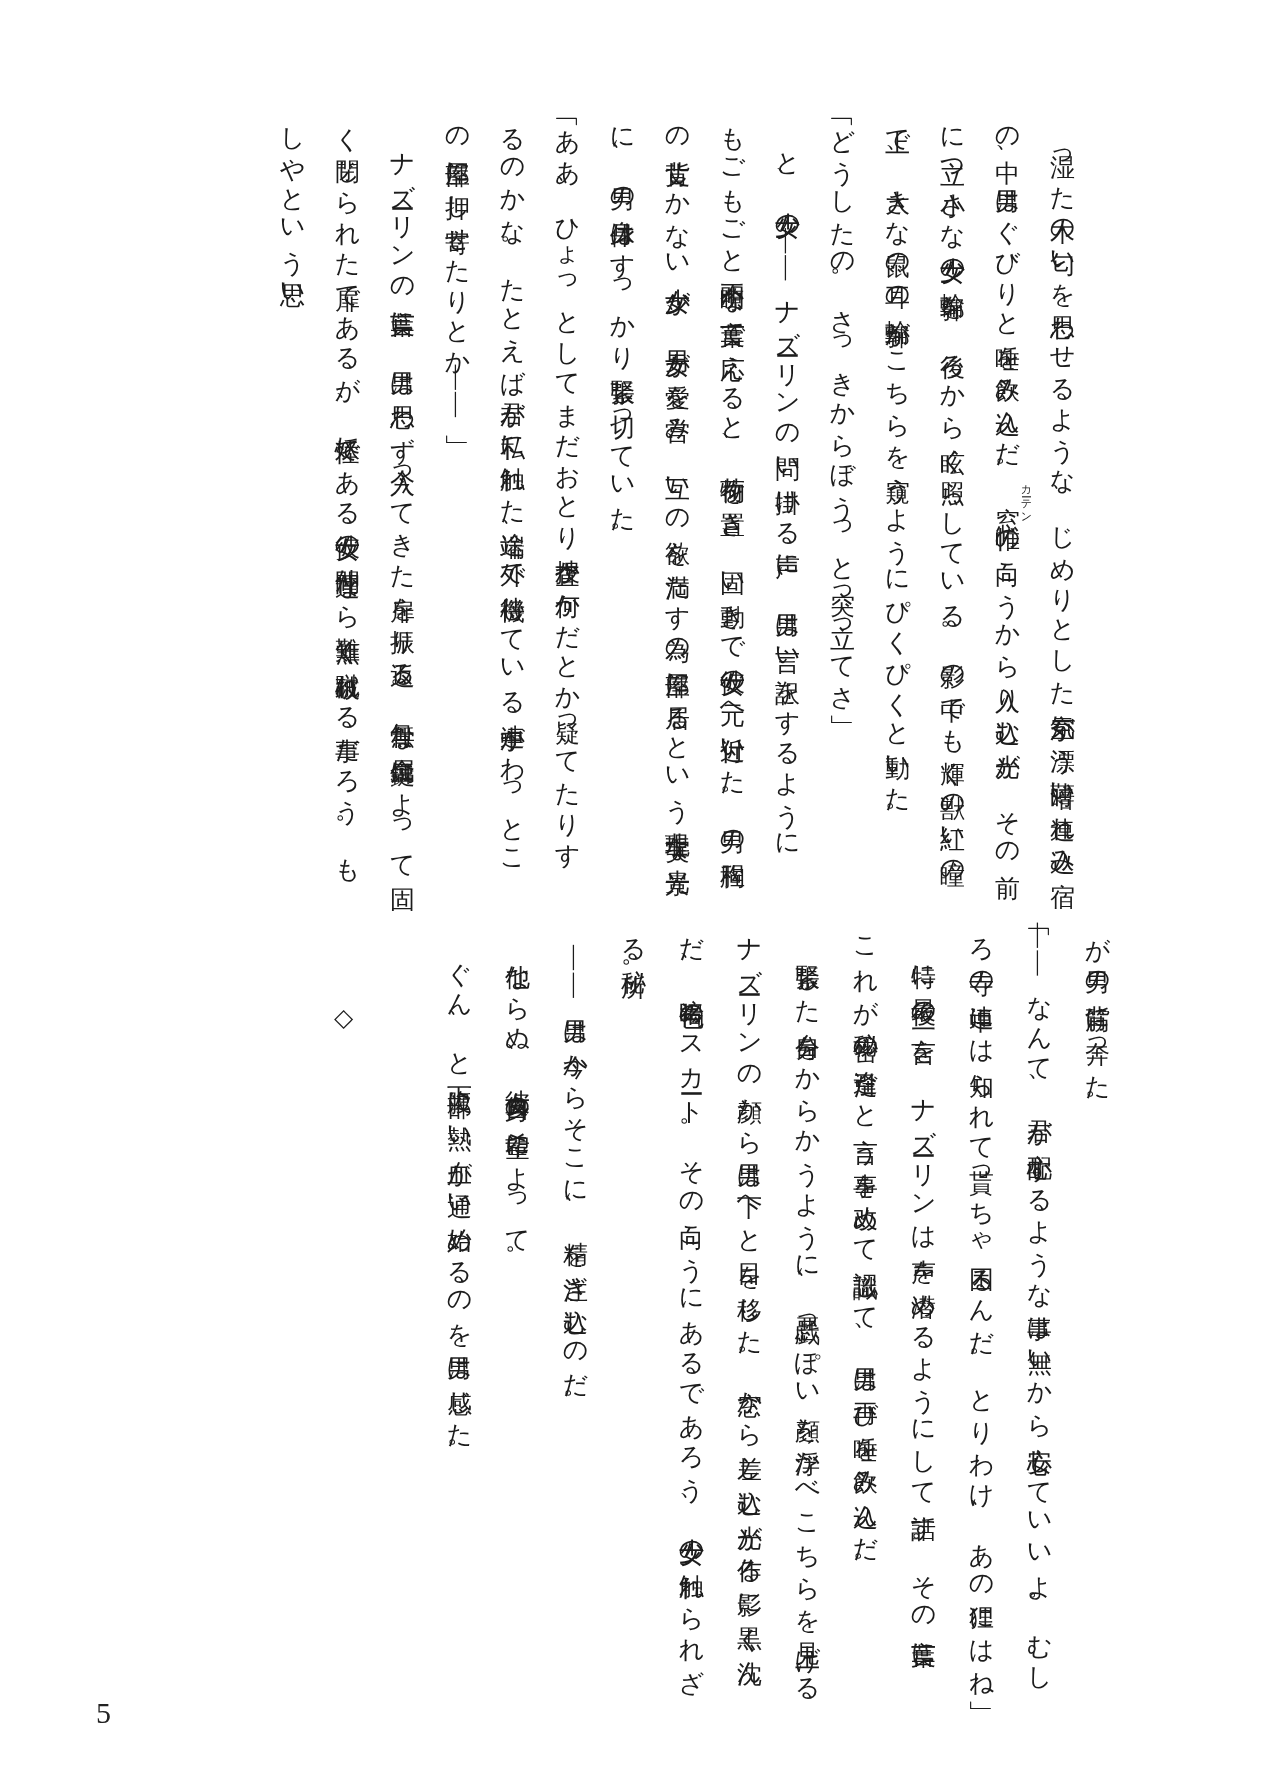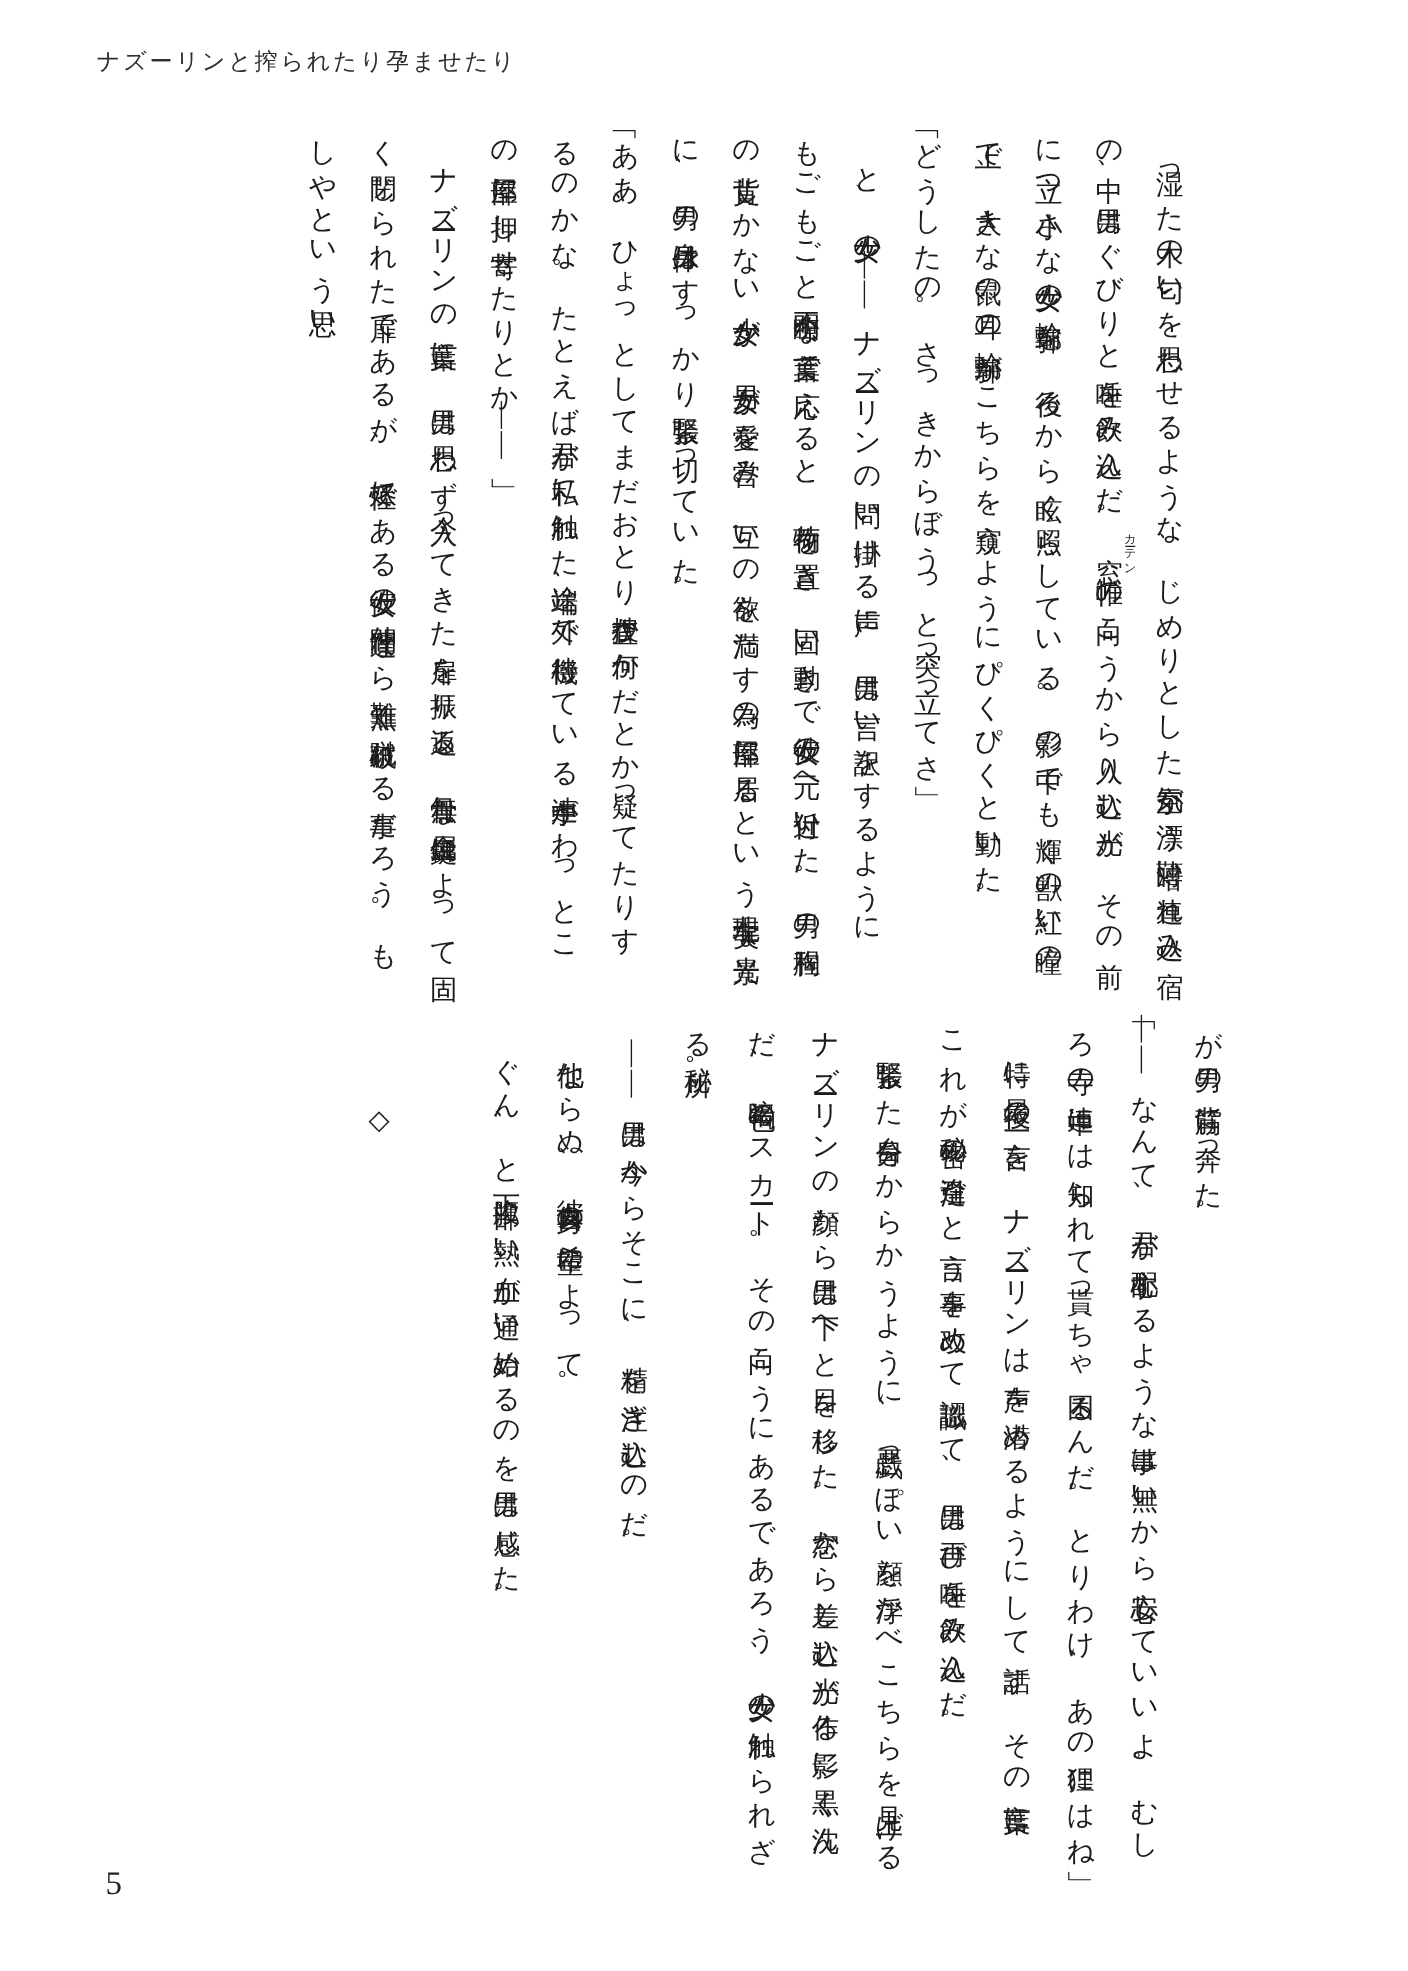--- a/index.html
+++ b/index.html
@@ -77,21 +77,20 @@
     top: 1696px;
     font-size: 30px;
     color: #222222;
   }
 </style>
 </head>
 <body>
 
 <div class="page">
 
-  <div class="running-header">ナズーリンと搾られたり孕ませたり</div>
 
   <div class="band band-upper">
     <p class="para"><span>湿った木の匂いを思わせるような、じめりとした空気が漂う薄暗い連れ込み宿の中、男はぐびりと唾を飲み込んだ。</span><ruby><span>窓帷</span><rt>カーテン</rt></ruby><span>の向こうから入り込む光が、その前に立つ小さな少女の輪郭を、後ろから眩く照らしている。影の中でも輝く獣の紅い瞳の上で、大きな鼠の耳の輪郭がこちらを窺うようにぴくぴくと動いた。</span></p>
     <p class="para quote">「どうしたの。さっきからぼうっと突っ立ってさ」</p>
     <p class="para">と、少女の――ナズーリンの問い掛ける声に、男は言い訳をするようにもごもごと不明瞭な言葉で応えると、荷物を置き、固い動きで彼女の元へ近付いた。男の胸程の背丈しかない少女が、男女が愛を営み、互いの欲を満たす為の部屋に居るという非現実な光景に、男の身体はすっかり緊張し切っていた。</p>
     <p class="para quote">「ああ、ひょっとしてまだおとり捜査か何かだとか疑ってたりするのかな。たとえば君が私に触れた途端、外で待機している連中がわっとこの部屋に押し寄せたりとか――」</p>
     <p class="para">ナズーリンの言葉に、男は思わず今入ってきた扉を振り返る。無骨な金属鍵によって固く閉じられた扉であるが、妖怪である彼女の仲間達なら難無く蹴破れる事だろう。もしやという思い</p>
   </div>
 
   <div class="band band-lower">

